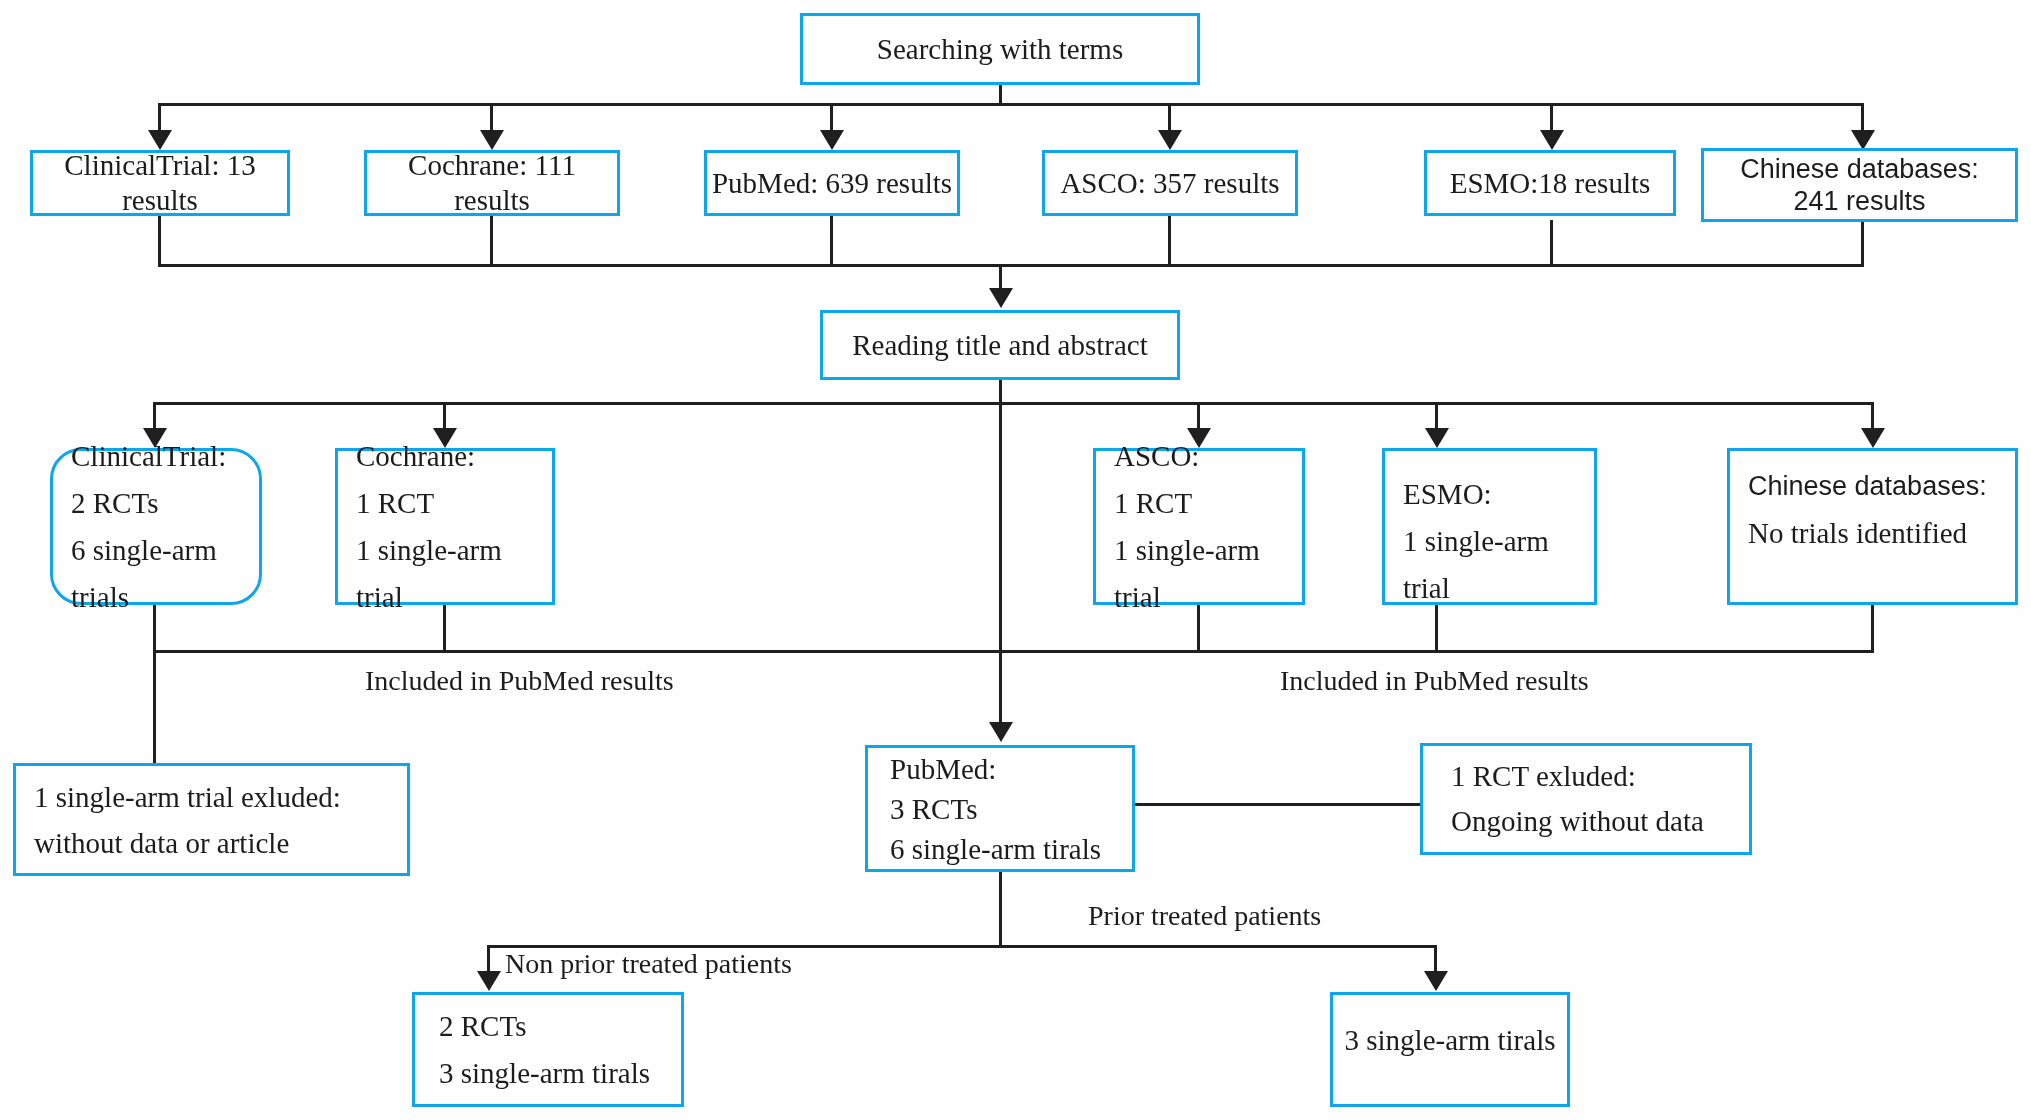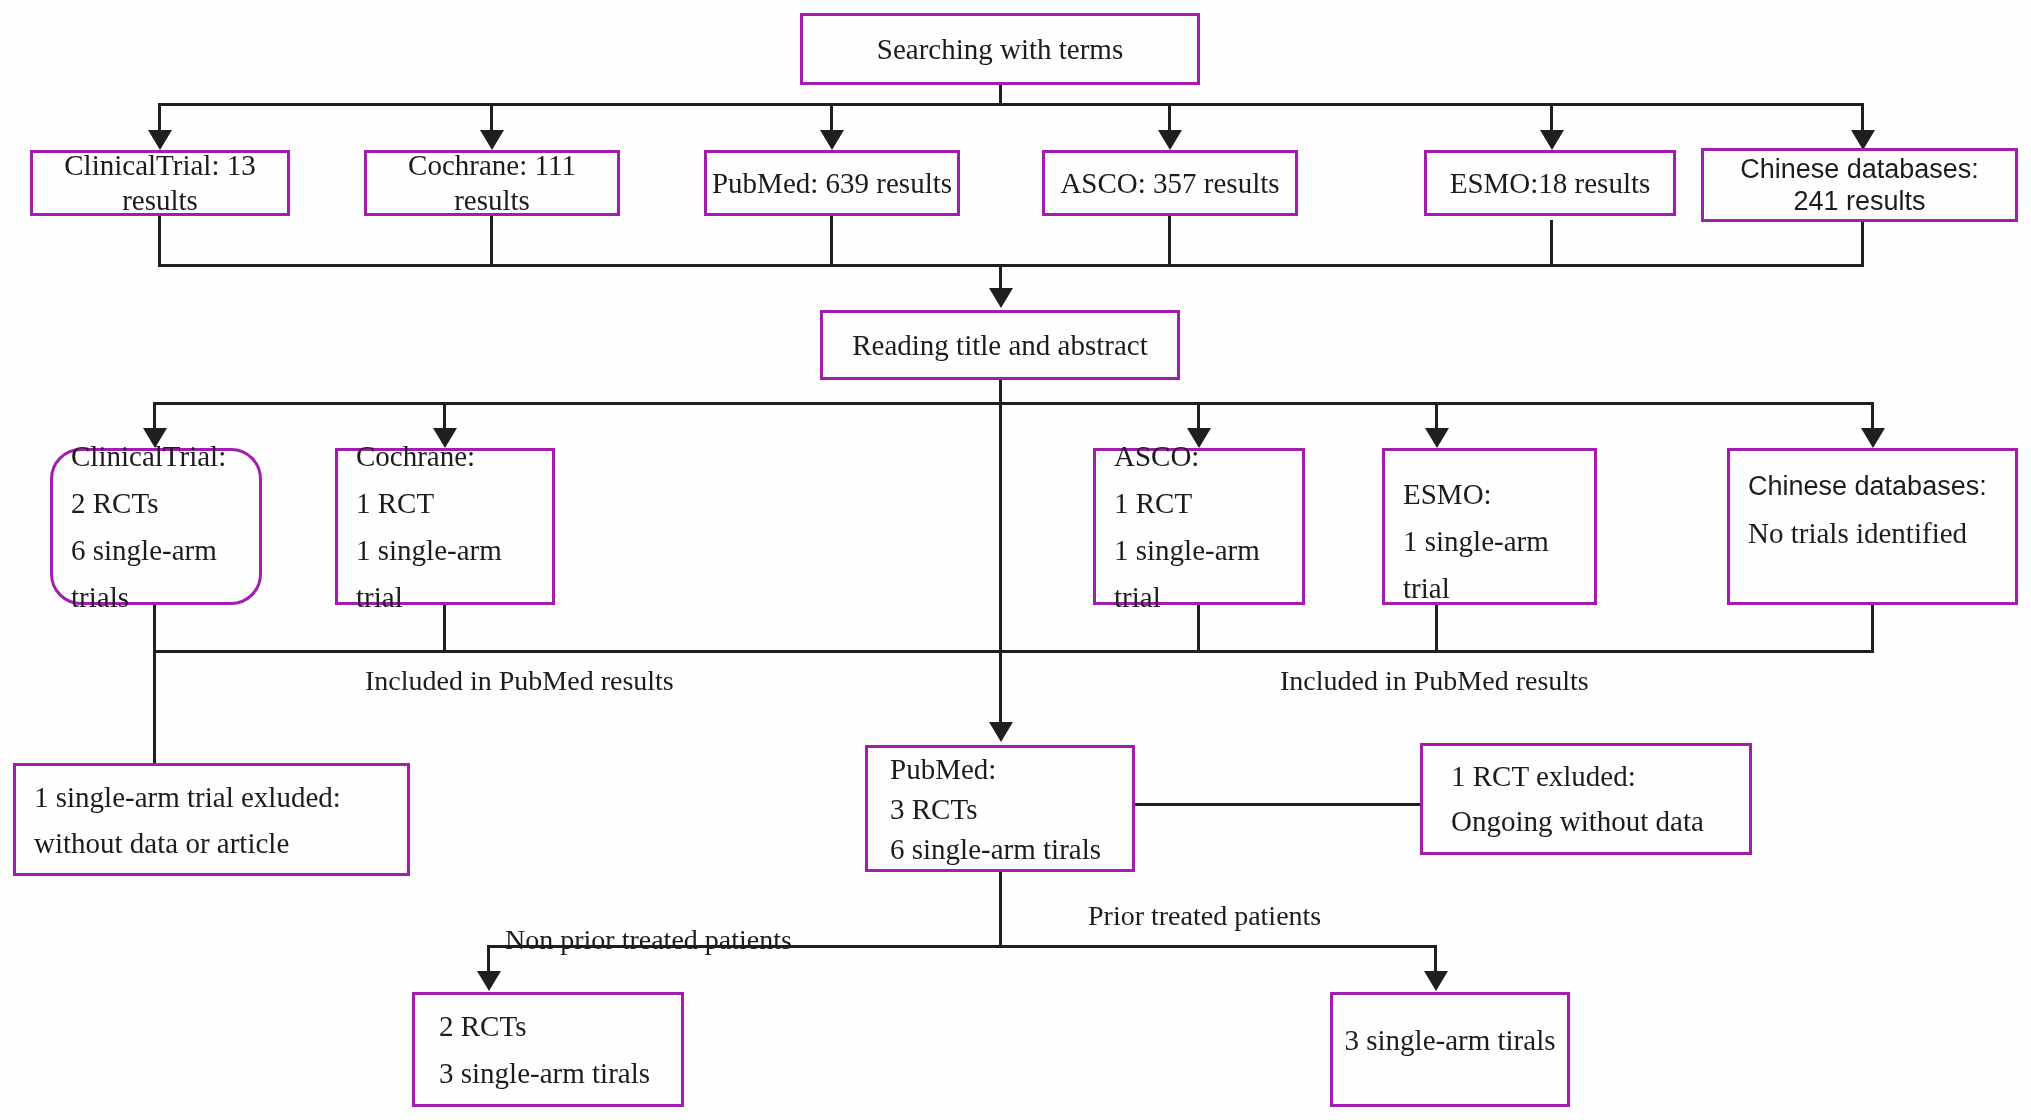--- a/index.html
+++ b/index.html
@@ -6,21 +6,21 @@
   #canvas{
     position:relative;
     width:2031px;height:1120px;
     background:#fefefe;
     font-family:"Liberation Serif","DejaVu Serif",serif;
     color:#1c1c1c;
     overflow:hidden;
   }
   .box{
     position:absolute;
-    border:3px solid #a21caf;
+    border:3px solid #0ea5e9;
     background:#fefefe;
     box-sizing:border-box;
     font-size:29px;
     line-height:1.2;
   }
   .box.center-text{
     display:flex;align-items:center;justify-content:center;text-align:center;
   }
   .box.multi{
     display:flex;flex-direction:column;justify-content:center;
@@ -169,21 +169,21 @@
   <div class="hline" style="left:1135px;top:803px;width:285px;"></div>
 
   <div class="box multi" style="left:1420px;top:743px;width:332px;height:112px;padding-left:28px;">
     <div class="bline" style="line-height:45px;">1 RCT exluded:</div>
     <div class="bline" style="line-height:45px;">Ongoing without data</div>
   </div>
 
   <div class="vline" style="left:999px;top:872px;height:75px;"></div>
   <div class="hline" style="left:487px;top:945px;width:950px;"></div>
 
-  <div class="flabel" style="left:505px;top:924px;">Non prior treated patients</div>
+  <div class="flabel" style="left:505px;top:948px;">Non prior treated patients</div>
   <div class="flabel" style="left:1088px;top:900px;">Prior treated patients</div>
 
   <div class="vline" style="left:487px;top:945px;height:28px;"></div>
   <div class="arrowhead" style="left:477px;top:971px;"></div>
   <div class="vline" style="left:1434px;top:945px;height:28px;"></div>
   <div class="arrowhead" style="left:1424px;top:971px;"></div>
 
   <div class="box multi" style="left:412px;top:992px;width:272px;height:115px;padding-left:24px;">
     <div class="bline" style="line-height:47px;">2 RCTs</div>
     <div class="bline" style="line-height:47px;">3 single-arm tirals</div>

